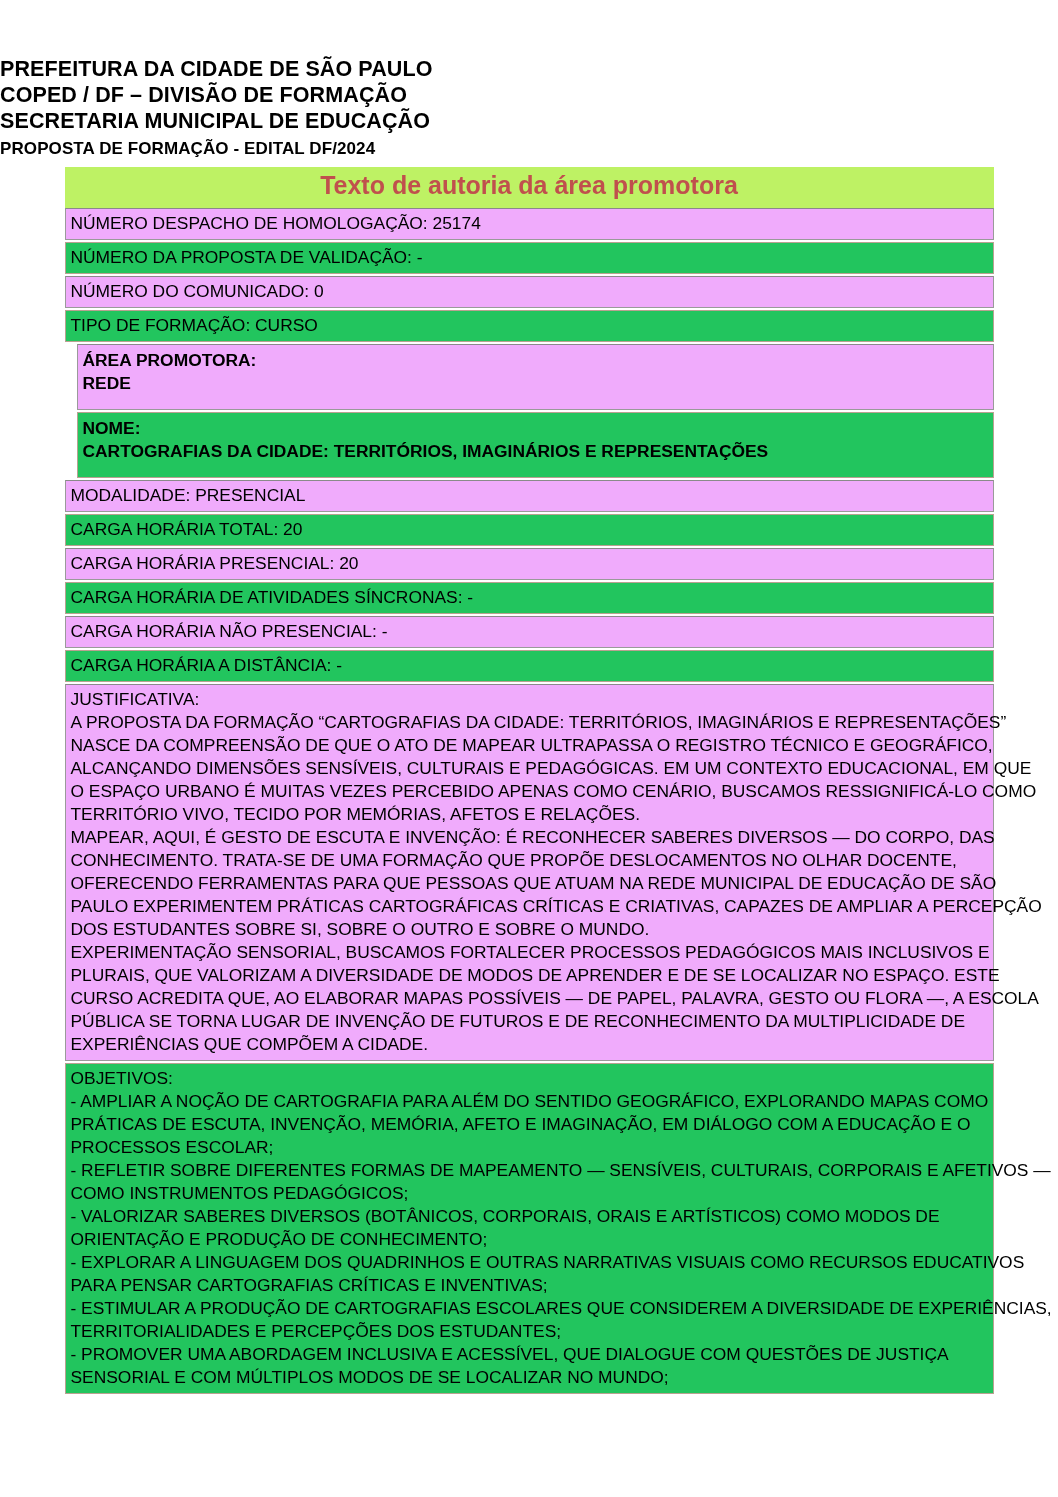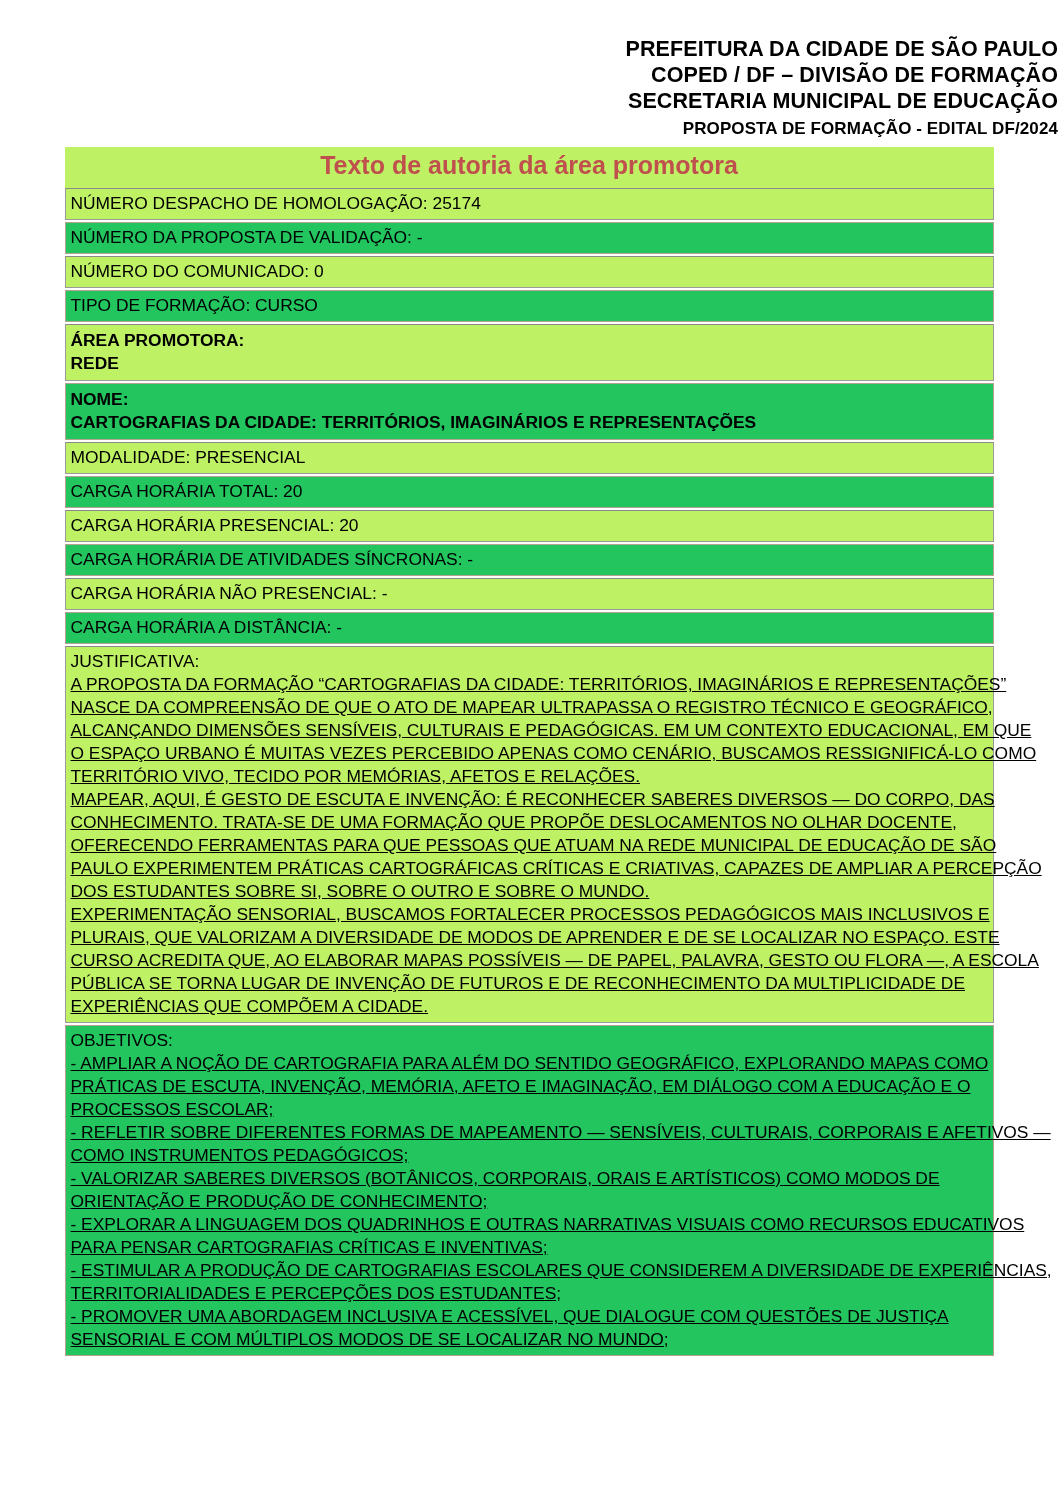--- a/index.html
+++ b/index.html
@@ -19,22 +19,22 @@
   .page {
     position: relative;
     width: 1058px;
     height: 1497px;
     box-sizing: border-box;
     padding: 0;
   }
 
   
   .doc-header {
-    padding-top: 36px;
-    text-align: right;
+    padding-top: 56px;
+    text-align: left;
   }
   .doc-header .hline {
     font-weight: bold;
     font-size: 21.5px;
     line-height: 26px;
     letter-spacing: 0.1px;
     color: #000;
     white-space: nowrap;
   }
   .doc-header .hline.big {
@@ -64,45 +64,45 @@
     margin: 0 auto;
     box-sizing: border-box;
   }
   .row {
     box-sizing: border-box;
     border: 1px solid #9a9a9a;
     border-top: 1px solid #8a8a8a;
     padding: 3px 5px 4px 5px;
     font-size: 17.4px;
     line-height: 23px;
-    background: #bef264;
+    background: #f0abfc;
     margin-bottom: 2px;
   }
   .row.peach {
     background: #22c55e;
     border-color: #b9a191;
   }
   .row.bold {
     font-weight: bold;
   }
   .row .ln {
     display: block;
     white-space: nowrap;
   }
 
   .row.tall {
     padding-top: 4px;
-    padding-bottom: 5px;
+    padding-bottom: 14px;
+    margin-left: 12px;
   }
 
   
   .para {
     display: block;
     white-space: nowrap;
-    text-decoration: underline;
   }
 </style>
 </head>
 <body>
 
 <div class="page">
 
   <div class="doc-header">
     <div class="hline">PREFEITURA DA CIDADE DE SÃO PAULO</div>
     <div class="hline">COPED / DF – DIVISÃO DE FORMAÇÃO</div>

